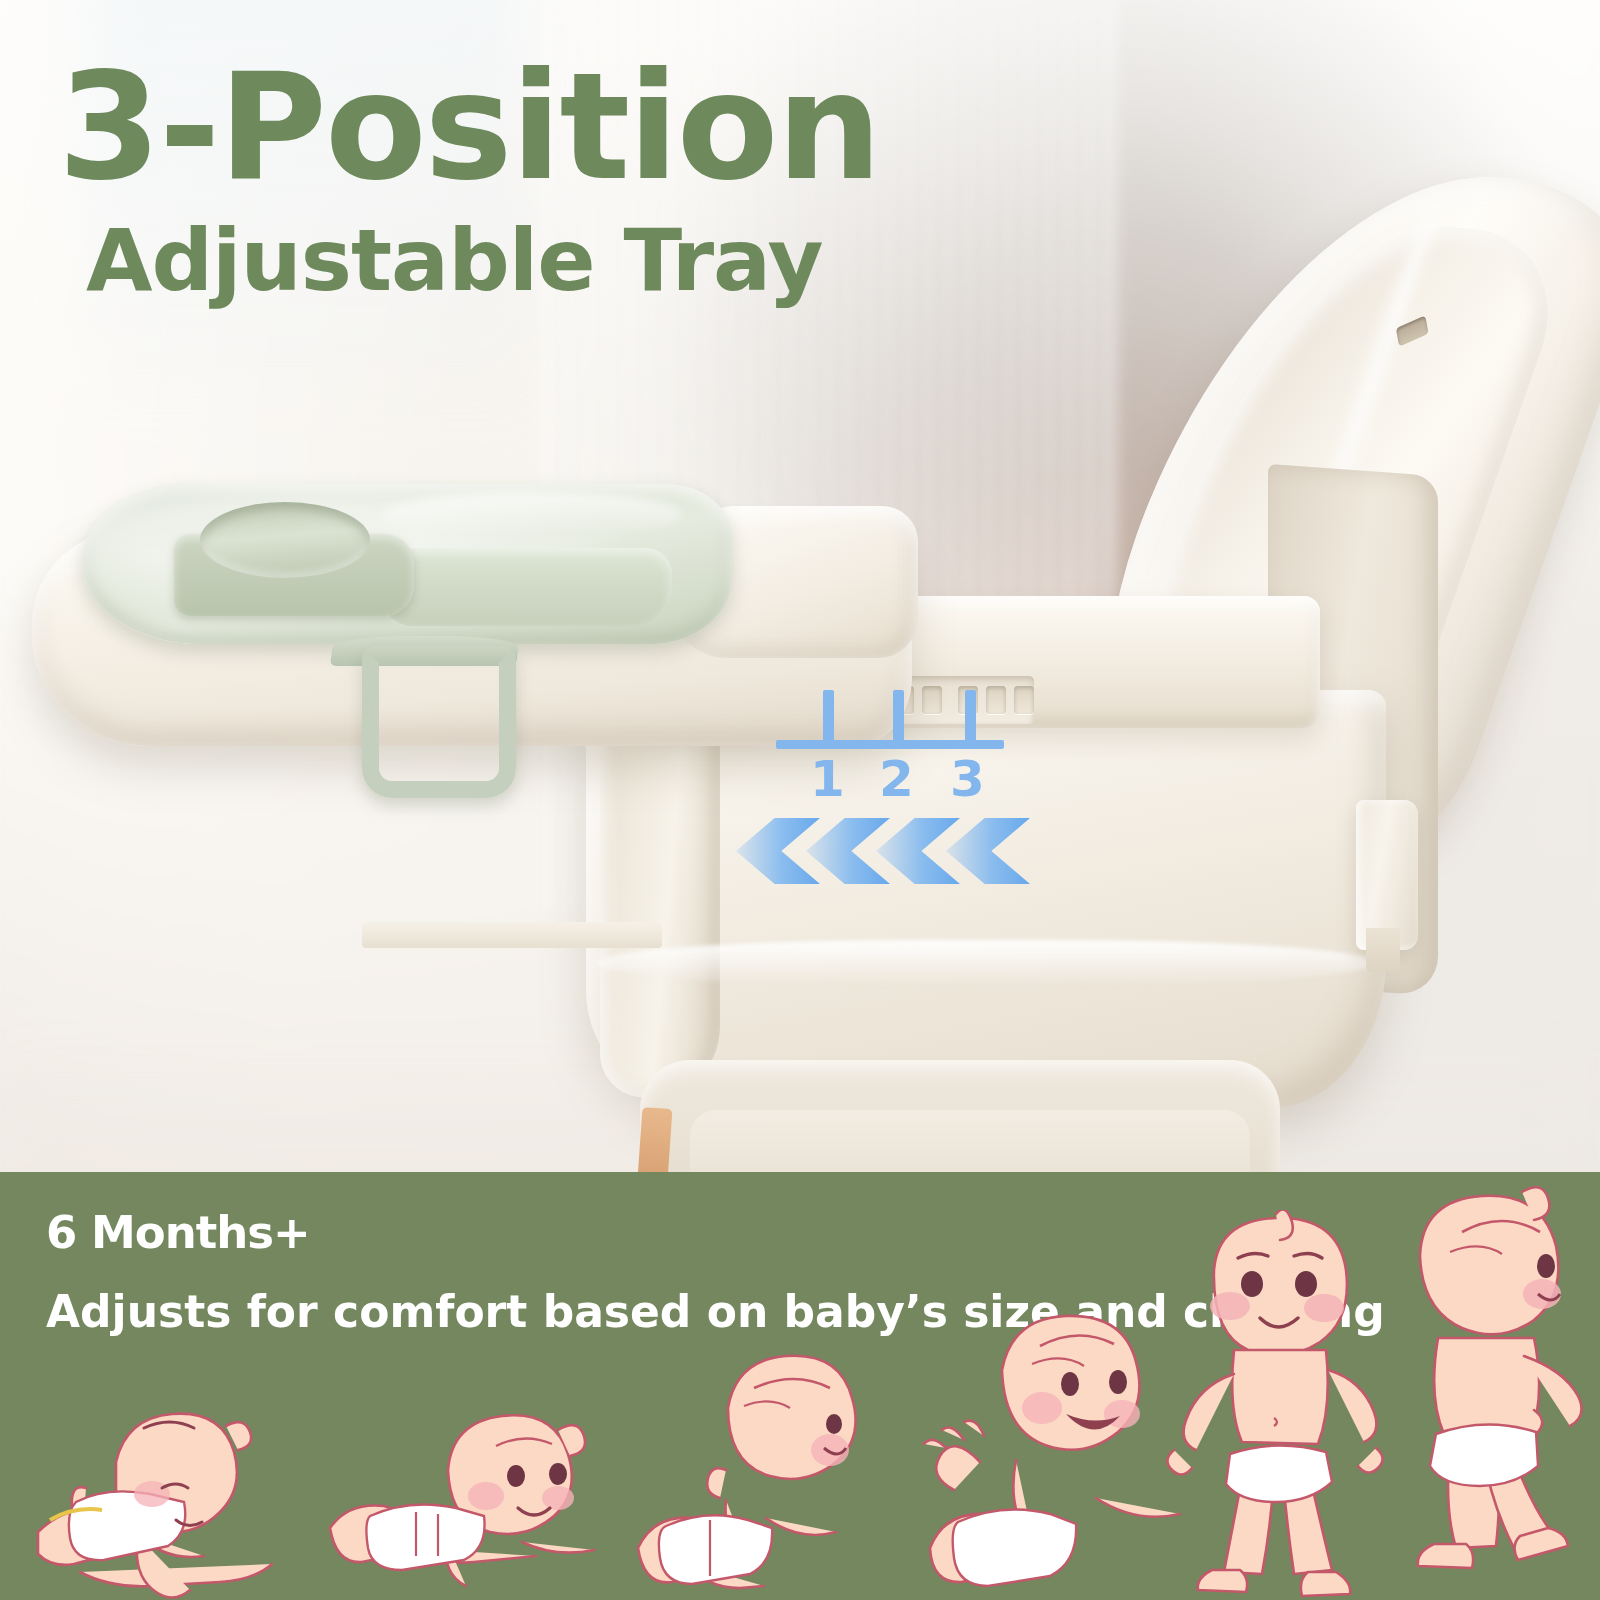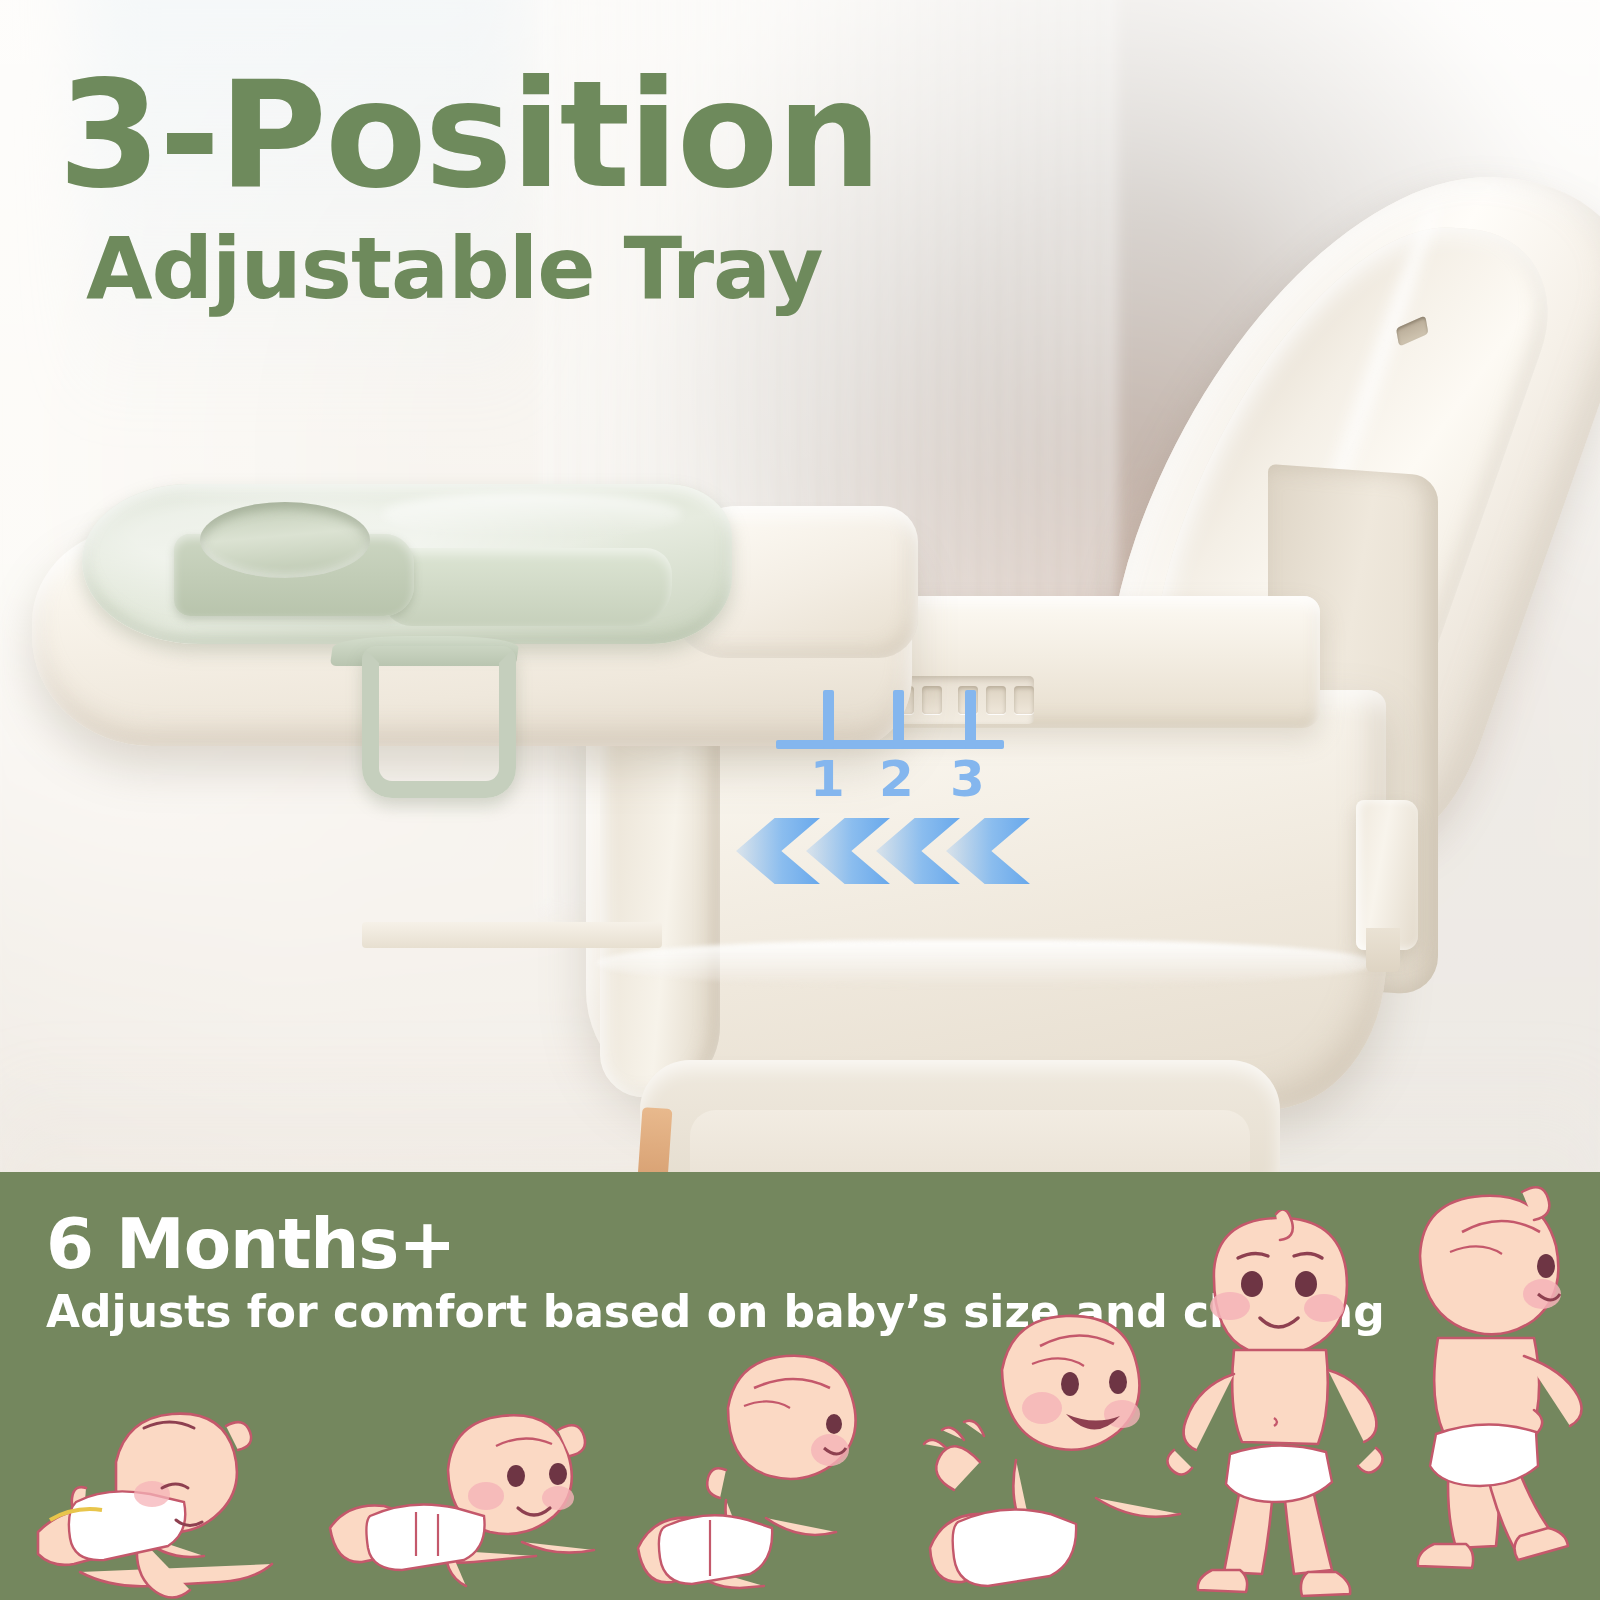--- a/index.html
+++ b/index.html
@@ -33,21 +33,21 @@
     filter:blur(7px);opacity:.85;}
   .bg-window{position:absolute;left:5%;top:-4%;width:28%;height:30%;
     background:linear-gradient(180deg,rgba(214,229,238,.55),rgba(255,255,255,0));filter:blur(30px);}
   .bg-floor{position:absolute;left:0;bottom:0;width:100%;height:34%;
     background:linear-gradient(180deg,rgba(238,232,224,0),rgba(226,216,204,.75));filter:blur(30px);}
   .bg-rug{position:absolute;left:-6%;bottom:4%;width:58%;height:16%;border-radius:50%;
     background:rgba(220,208,196,.55);filter:blur(34px);}
   .bg-haze{position:absolute;inset:0;background:linear-gradient(180deg,rgba(255,255,255,.55) 0%,rgba(255,255,255,.18) 30%,rgba(255,255,255,.10) 60%,rgba(255,255,255,.30) 100%);}
 
   
-  .headline{position:absolute;left:58px;top:60px;z-index:40;}
+  .headline{position:absolute;left:58px;top:52px;z-index:40;}
   .headline h1{
     margin:0;font-size:148px;line-height:1.02;font-weight:900;
     color:#6E8A5C;letter-spacing:-2px;
     font-family:"DejaVu Sans", sans-serif;
   }
   .headline h2{
     margin:14px 0 0 28px;font-size:86px;line-height:1;font-weight:900;
     color:#6E8A5C;letter-spacing:-1px;
     font-family:"DejaVu Sans", sans-serif;
   }
@@ -243,21 +243,21 @@
     clip-path:polygon(46% 0, 100% 0, 54% 50%, 100% 100%, 46% 100%, 0 50%);
   }
 
   
   .banner{
     position:absolute;left:0;top:1172px;width:1600px;height:428px;
     background:#74875E;z-index:50;overflow:hidden;
   }
   .banner-title{
     position:absolute;left:46px;top:38px;
-    font-size:69px;font-weight:900;color:#ffffff;letter-spacing:-1px;line-height:1;
+    font-size:45px;font-weight:900;color:#ffffff;letter-spacing:-1px;line-height:1;
     font-family:"DejaVu Sans", sans-serif;
   }
   .banner-sub{
     position:absolute;left:46px;top:118px;
     font-size:44px;font-weight:700;color:#ffffff;line-height:1;
     font-family:"DejaVu Sans", sans-serif;
   }
   .babies{position:absolute;left:0;top:0;width:1600px;height:428px;}
   .baby{position:absolute;}
 </style>

